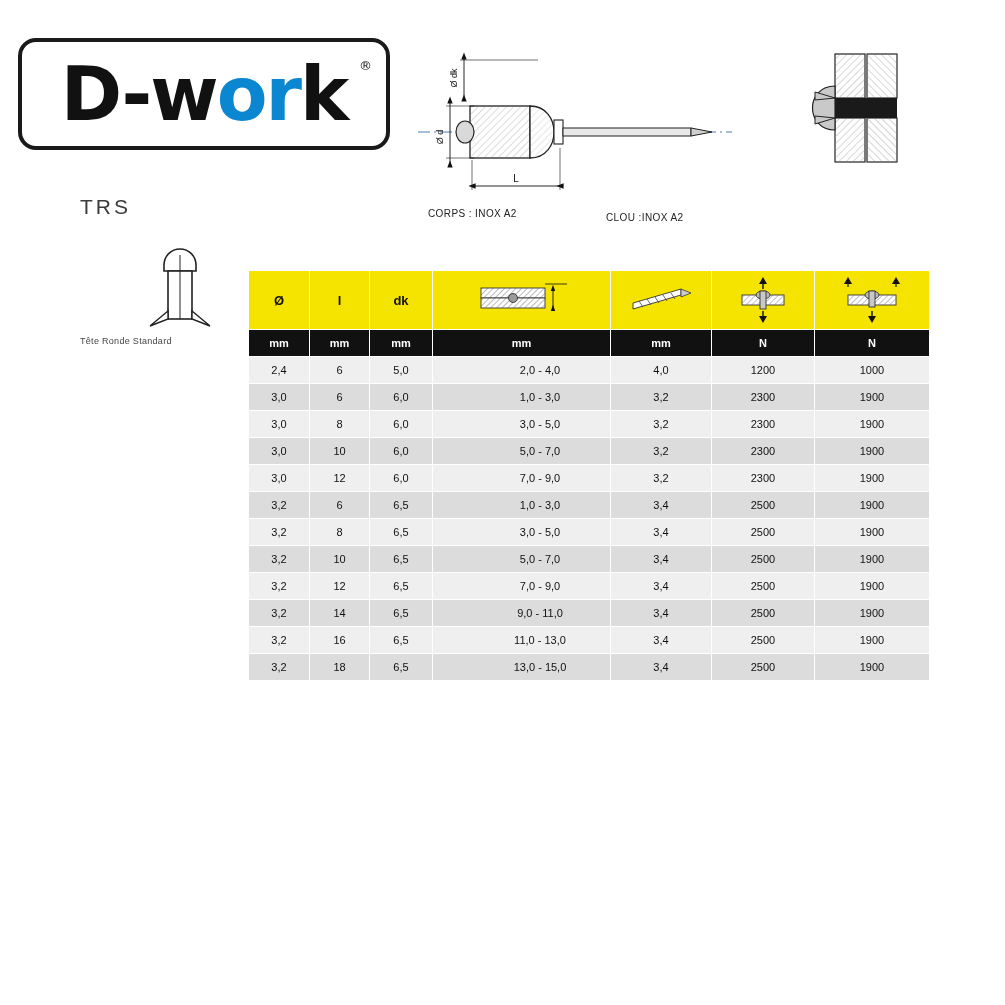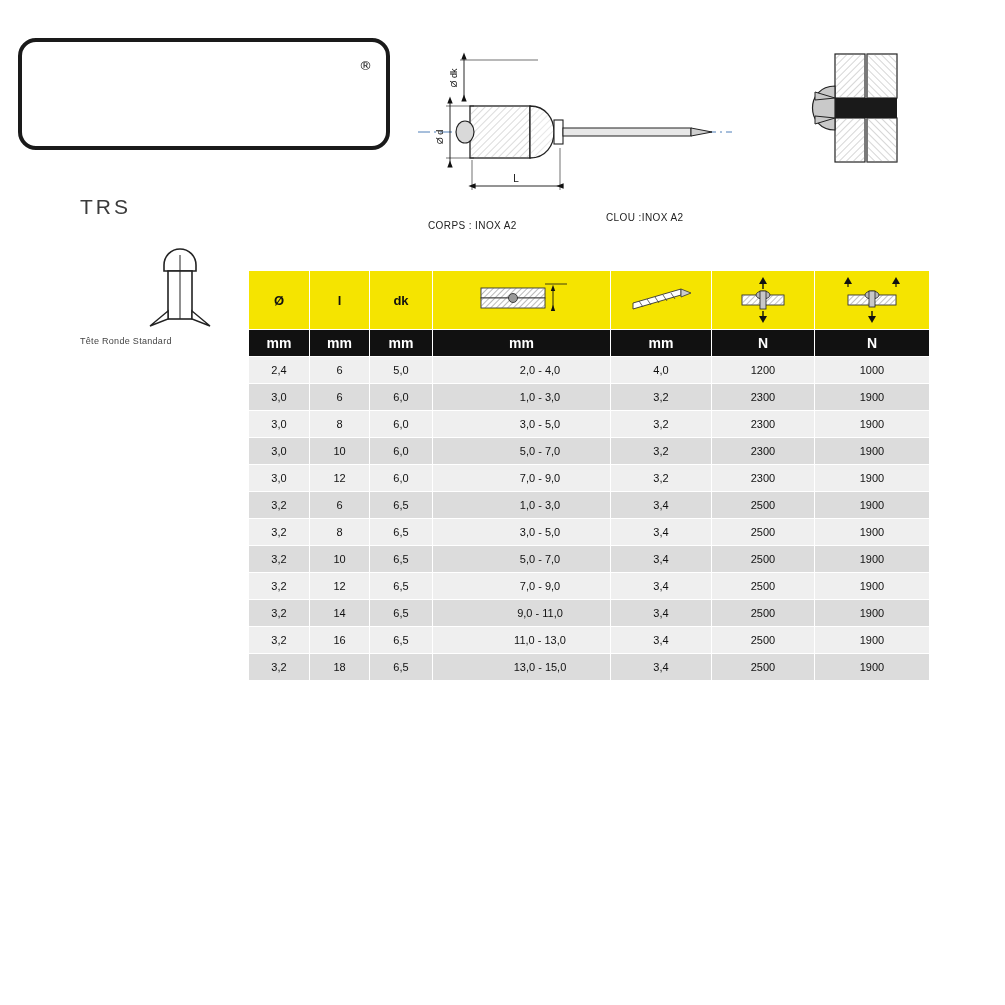--- a/index.html
+++ b/index.html
@@ -88,21 +88,21 @@
   }
   .drawing-labels {
     position: absolute;
     left: 410px;
     top: 204px;
     width: 350px;
     font-size: 10px;
     color: #222;
     letter-spacing: .4px;
   }
-  .drawing-labels .lbl-corps { position: absolute; left: 18px; top: 16px; }
+  .drawing-labels .lbl-corps { position: absolute; left: 18px; top: 4px; }
   .drawing-labels .lbl-clou  { position: absolute; left: 196px; top: 8px; }
 
   
   .joint-drawing {
     position: absolute;
     left: 775px;
     top: 48px;
     width: 130px;
     height: 120px;
   }
@@ -126,21 +126,21 @@
     height: 58px;
     font-size: 13px;
     font-weight: bold;
     color: #111;
     padding: 0 2px;
   }
   .spec-table thead tr.head-units th {
     background: #111111;
     color: #ffffff;
     height: 24px;
-    font-size: 14px;
+    font-size: 11px;
     font-weight: bold;
   }
   .spec-table tbody td {
     height: 24px;
     background: #efefef;
   }
   .spec-table tbody tr.odd td {
     background: #dcdcdc;
   }
   .col-d   { width: 56px; }
@@ -155,20 +155,25 @@
     display: flex;
     align-items: center;
     justify-content: center;
     height: 100%;
   }
 </style>
 </head>
 <body>
 
 <div class="logo-box">
+  <div class="logo-inner">
+    <div class="logo-text">
+      <span class="blk">D-w</span><span class="blu">or</span><span class="blk">k</span>
+    </div>
+  </div>
   <div class="reg-mark">®</div>
 </div>
 
 <div class="trs-block">
   <div class="trs-title">TRS</div>
   <svg class="trs-svg" width="120" height="105" viewBox="0 0 120 105">
 
     <path d="M44 34 A16 16 0 0 1 76 34 L76 40 L44 40 Z" fill="#ffffff" stroke="#222" stroke-width="1.6"></path>
 
     <rect x="48" y="40" width="24" height="48" fill="#ffffff" stroke="#222" stroke-width="1.6"></rect>

